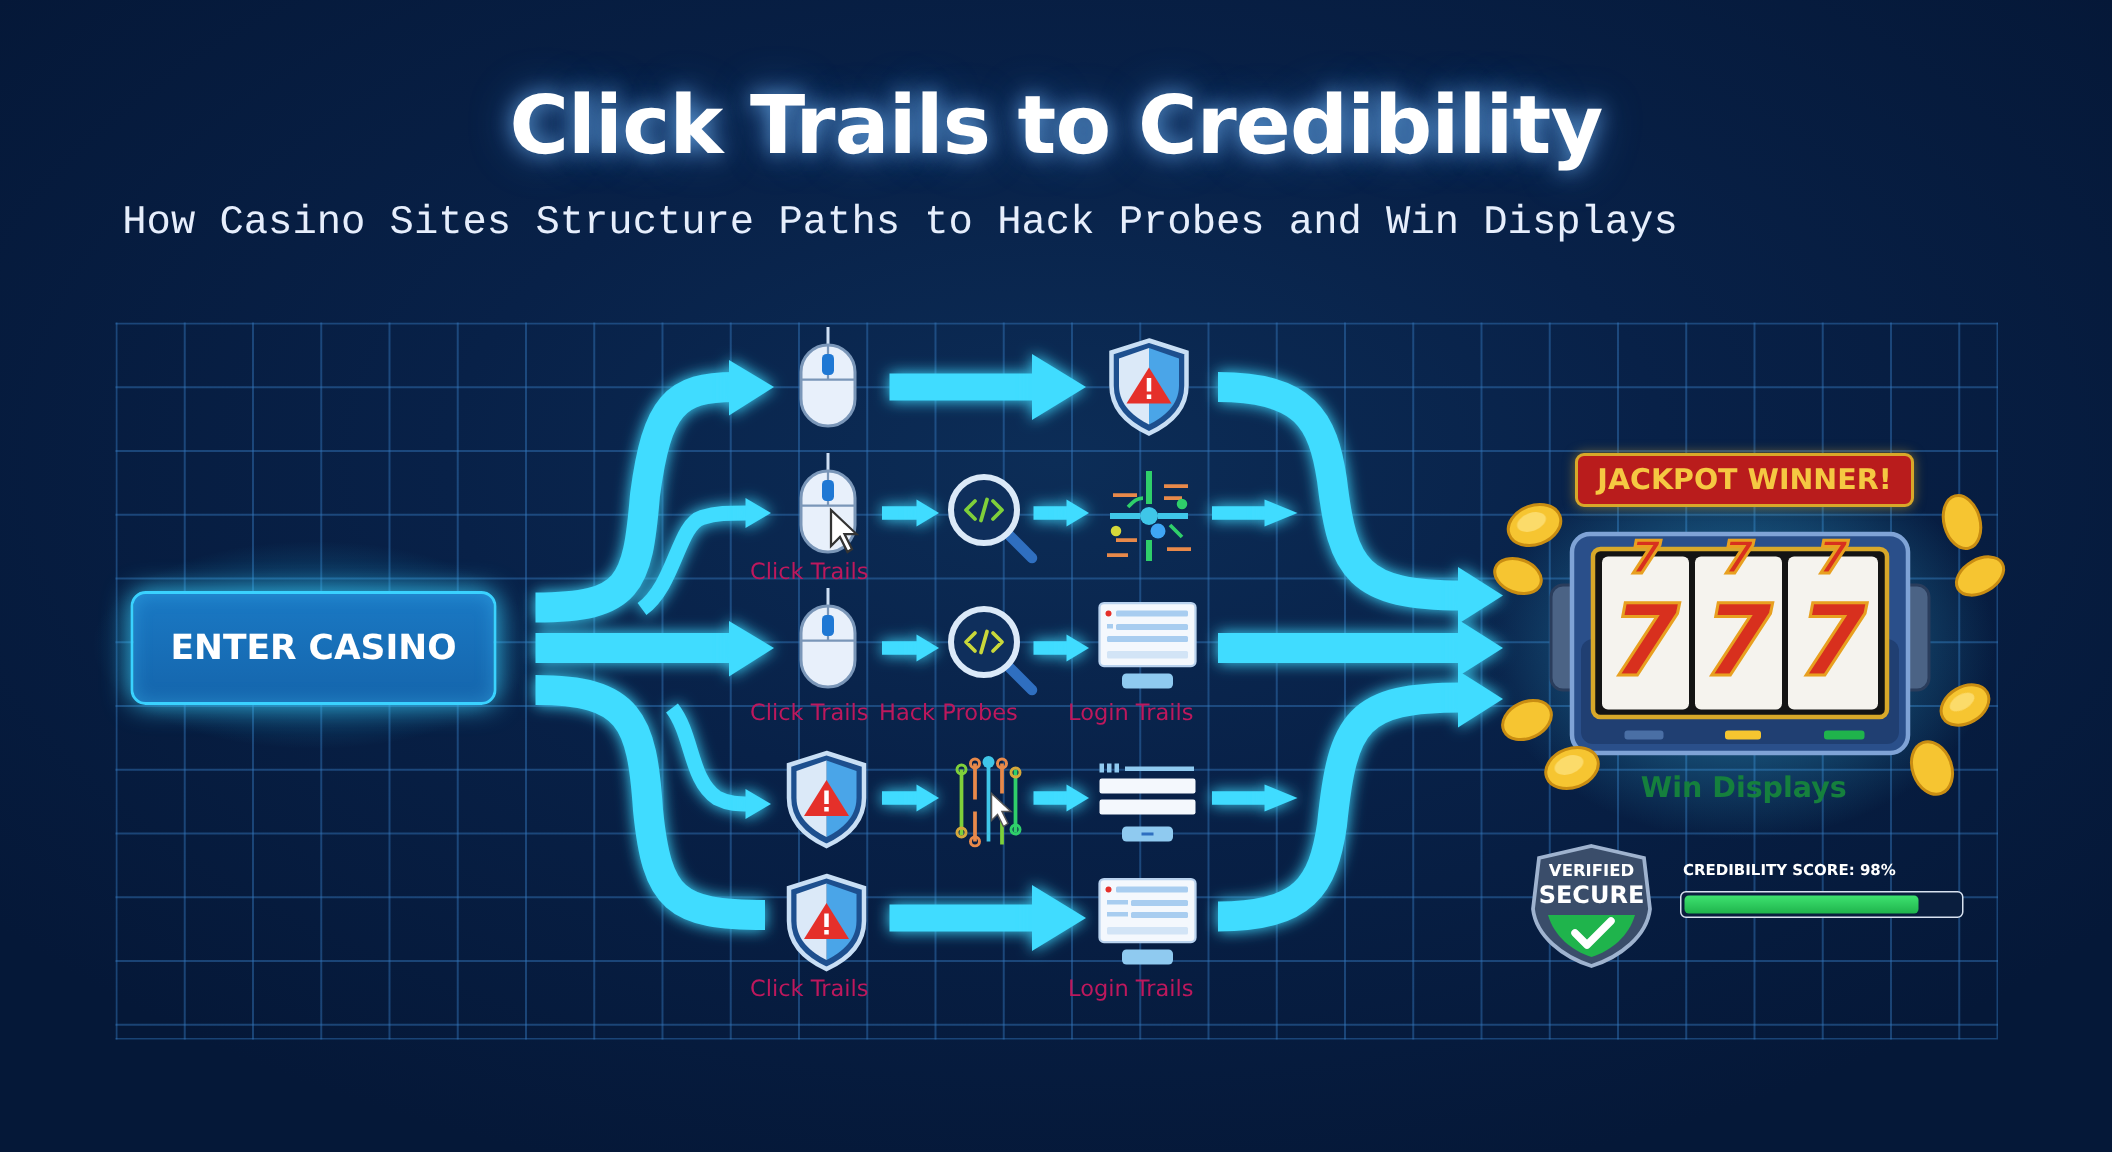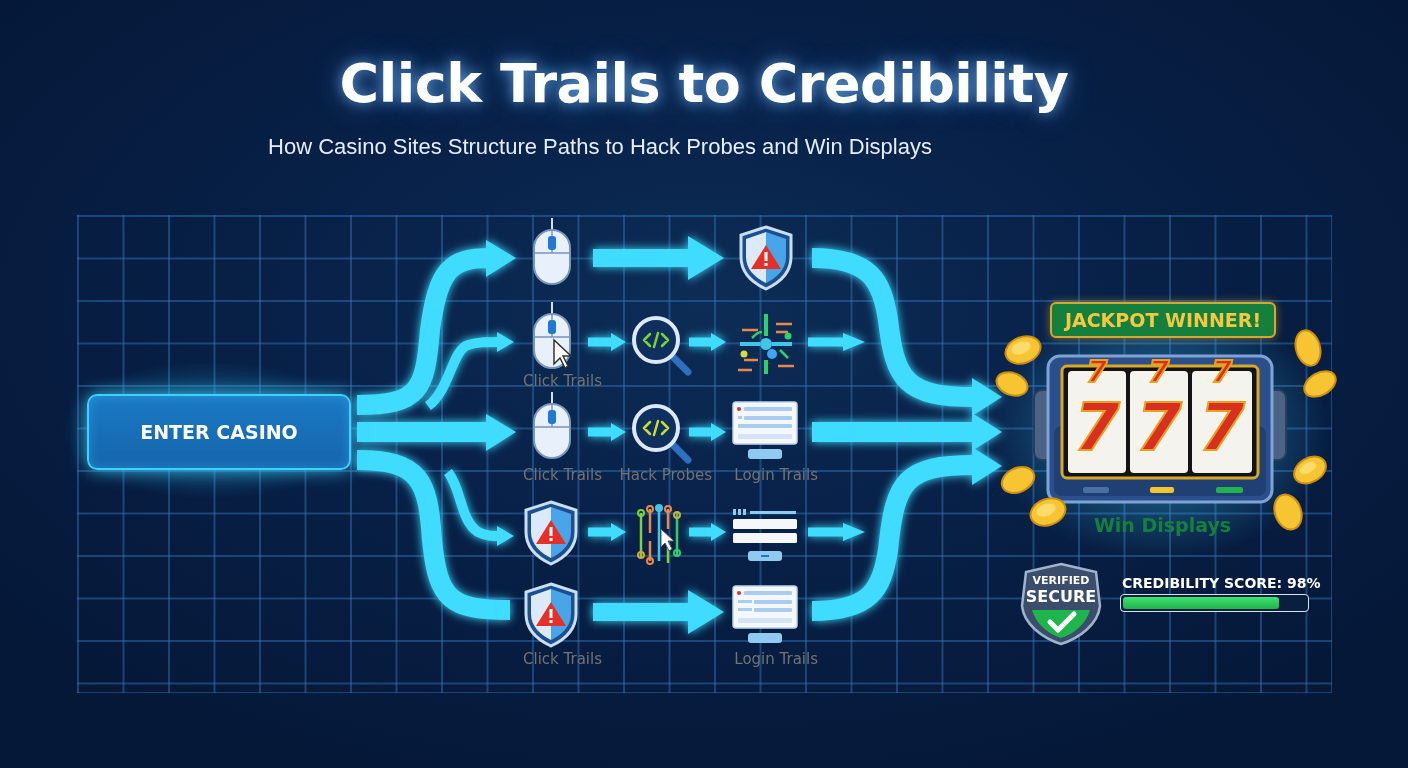--- a/index.html
+++ b/index.html
@@ -11,65 +11,65 @@
     color: #fff;
   }
   .title {
     position: absolute; left: 0; top: 52px; width: 1408px; text-align: center;
     font-family: "DejaVu Sans", sans-serif; font-weight: bold; font-size: 54px; letter-spacing: -0.5px;
     color: #ffffff;
     text-shadow: 0 0 14px rgba(120,190,255,0.75), 0 0 30px rgba(80,160,255,0.45);
   }
   .subtitle {
     position: absolute; left: 0; top: 134px; width: 1200px; text-align: center;
-    font-family: Liberation Sans, sans-serif; font-size: 22px; color: #e6eefc;
+    font-family: Liberation Mono, monospace; font-size: 27px; color: #e6eefc;
   }
   .grid {
     position: absolute; left: 77px; top: 215px; width: 1255px; height: 478px;
     background-image:
       linear-gradient(to right, rgba(52,120,190,0.45) 1.5px, transparent 1.5px),
       linear-gradient(to bottom, rgba(52,120,190,0.45) 1.5px, transparent 1.5px);
     background-size: 45.5px 42.5px;
     border-right: 1.5px solid rgba(52,120,190,0.45);
     border-bottom: 1.5px solid rgba(52,120,190,0.45);
   }
   .enter-glow {
     position: absolute; left: 60px; top: 360px; width: 300px; height: 140px;
     background: radial-gradient(ellipse at center, rgba(40,200,255,0.45) 0%, rgba(40,200,255,0) 70%);
   }
   .enter-btn {
-    position: absolute; left: 87px; top: 394px; width: 264px; height: 76px;
+    position: absolute; left: 87px; top: 394px; width: 244px; height: 76px;
     border-radius: 10px;
     background: linear-gradient(#1a79c4, #1565ac);
     border: 2.5px solid #3ad2ff;
     box-shadow: 0 0 18px rgba(60,210,255,0.85), inset 0 0 12px rgba(70,200,255,0.35);
     display: flex; align-items: center; justify-content: center;
-    font-family: "DejaVu Sans", sans-serif; font-weight: bold; font-size: 19px; color: #fff;
+    font-family: "DejaVu Sans", sans-serif; font-weight: bold; font-size: 23px; color: #fff;
     cursor: pointer;
   }
   svg.flow { position: absolute; left: 0; top: 0; width: 1408px; height: 768px; }
   .node { position: absolute; }
   .label {
-    position: absolute; font-family: "DejaVu Sans", sans-serif; font-size: 15px; color: #737373;
-    text-align: right; white-space: nowrap;
+    position: absolute; font-family: "DejaVu Sans", sans-serif; font-size: 15px; color: #be185d;
+    text-align: left; white-space: nowrap;
   }
   .jackpot {
     position: absolute; left: 1050px; top: 302px; width: 226px; height: 36px;
-    border-radius: 6px; background: #15803d; border: 2.5px solid #d8a829;
+    border-radius: 6px; background: #b91c1c; border: 2.5px solid #d8a829;
     box-shadow: 0 0 8px rgba(230,180,40,0.5);
     display: flex; align-items: center; justify-content: center;
     font-family: "DejaVu Sans", sans-serif; font-weight: bold; font-size: 19px; color: #f5c842;
   }
   .win-label {
     position: absolute; left: 1080px; top: 514px; width: 165px; text-align: center;
     font-family: "DejaVu Sans", sans-serif; font-weight: bold; font-size: 19px; color: #15803d;
   }
   .cred-label {
     position: absolute; left: 1122px; top: 575px; width: 190px;
-    font-family: "DejaVu Sans", sans-serif; font-weight: bold; font-size: 14px; color: #fff; white-space: nowrap;
+    font-family: "DejaVu Sans", sans-serif; font-weight: bold; font-size: 10px; color: #fff; white-space: nowrap;
   }
   .cred-bar {
     position: absolute; left: 1120px; top: 594px; width: 189px; height: 18px;
     border: 1.5px solid #d8e2f0; border-radius: 4px; background: #0a1e3e; padding: 2px;
   }
   .cred-fill {
     height: 100%; border-radius: 3px; background: linear-gradient(#3ee270, #1fb44c);
   }
 </style>
 </head>
@@ -202,21 +202,21 @@
   <line x1="4" y1="35" x2="40" y2="35" stroke="#7a96b8" stroke-width="1.5"></line>
   <line x1="22" y1="12" x2="22" y2="35" stroke="#7a96b8" stroke-width="1.5"></line>
   <rect x="18" y="18" width="8" height="14" rx="3" fill="#1f78d4"></rect>
 </svg>
 <div class="label" style="left:500px;top:466px;width:102px">Click Trails</div>
 <svg class="node" style="left:630px;top:402px" width="64" height="64" viewBox="0 0 64 64">
   <line x1="42" y1="42" x2="58" y2="58" stroke="#2f6fc0" stroke-width="7" stroke-linecap="round"></line>
   <circle cx="26" cy="26" r="22" fill="#0f2f5c" stroke="#dbe9f8" stroke-width="4"></circle>
   <path d="M14 26 L20 20 M14 26 L20 32 M38 26 L32 20 M38 26 L32 32 M24 33 L28 19" stroke="#c9d83a" stroke-width="2.5" fill="none" stroke-linecap="round"></path>
 </svg>
-<div class="label" style="left:606px;top:466px;width:106px">Hack Probes</div>
+<div class="label" style="left:586px;top:466px;width:106px">Hack Probes</div>
 <svg class="node" style="left:732px;top:401px" width="66" height="60" viewBox="0 0 66 60">
   <rect x="1" y="1" width="64" height="42" rx="3" fill="#f4f8fd" stroke="#b9d2ee" stroke-width="1.5"></rect>
   <circle cx="7" cy="8" r="2" fill="#e5302a"></circle>
   <rect x="12" y="6" width="48" height="4" rx="1" fill="#a8cdf0"></rect>
   <rect x="6" y="15" width="4" height="3" fill="#a8cdf0"></rect>
   <rect x="12" y="15" width="48" height="4" rx="1" fill="#a8cdf0"></rect>
   <rect x="6" y="23" width="54" height="4" rx="1" fill="#a8cdf0"></rect>
   <rect x="6" y="33" width="54" height="5" rx="1" fill="#d2e4f6"></rect>
   <rect x="16" y="48" width="34" height="10" rx="3" fill="#8fcaf0"></rect>
 </svg>

